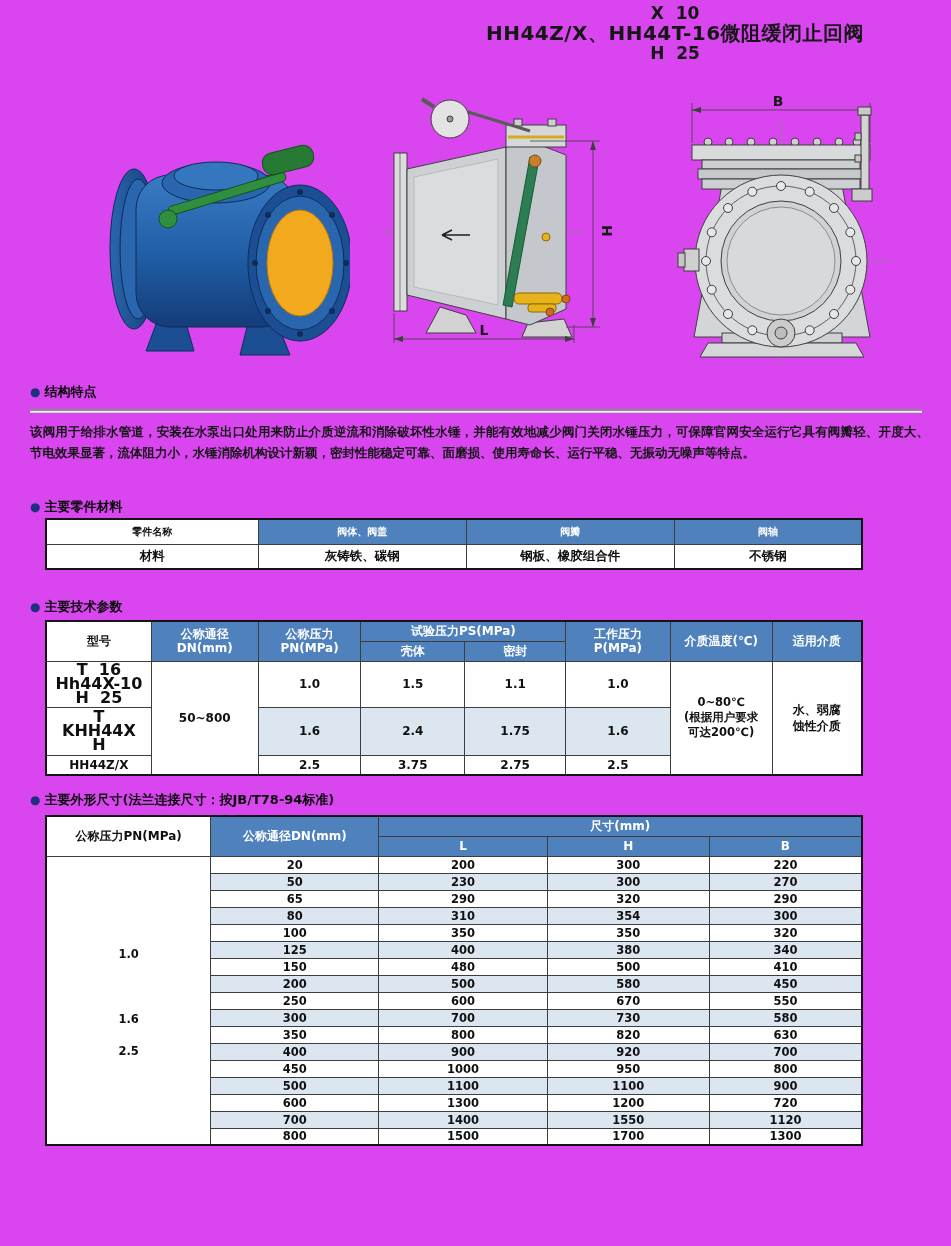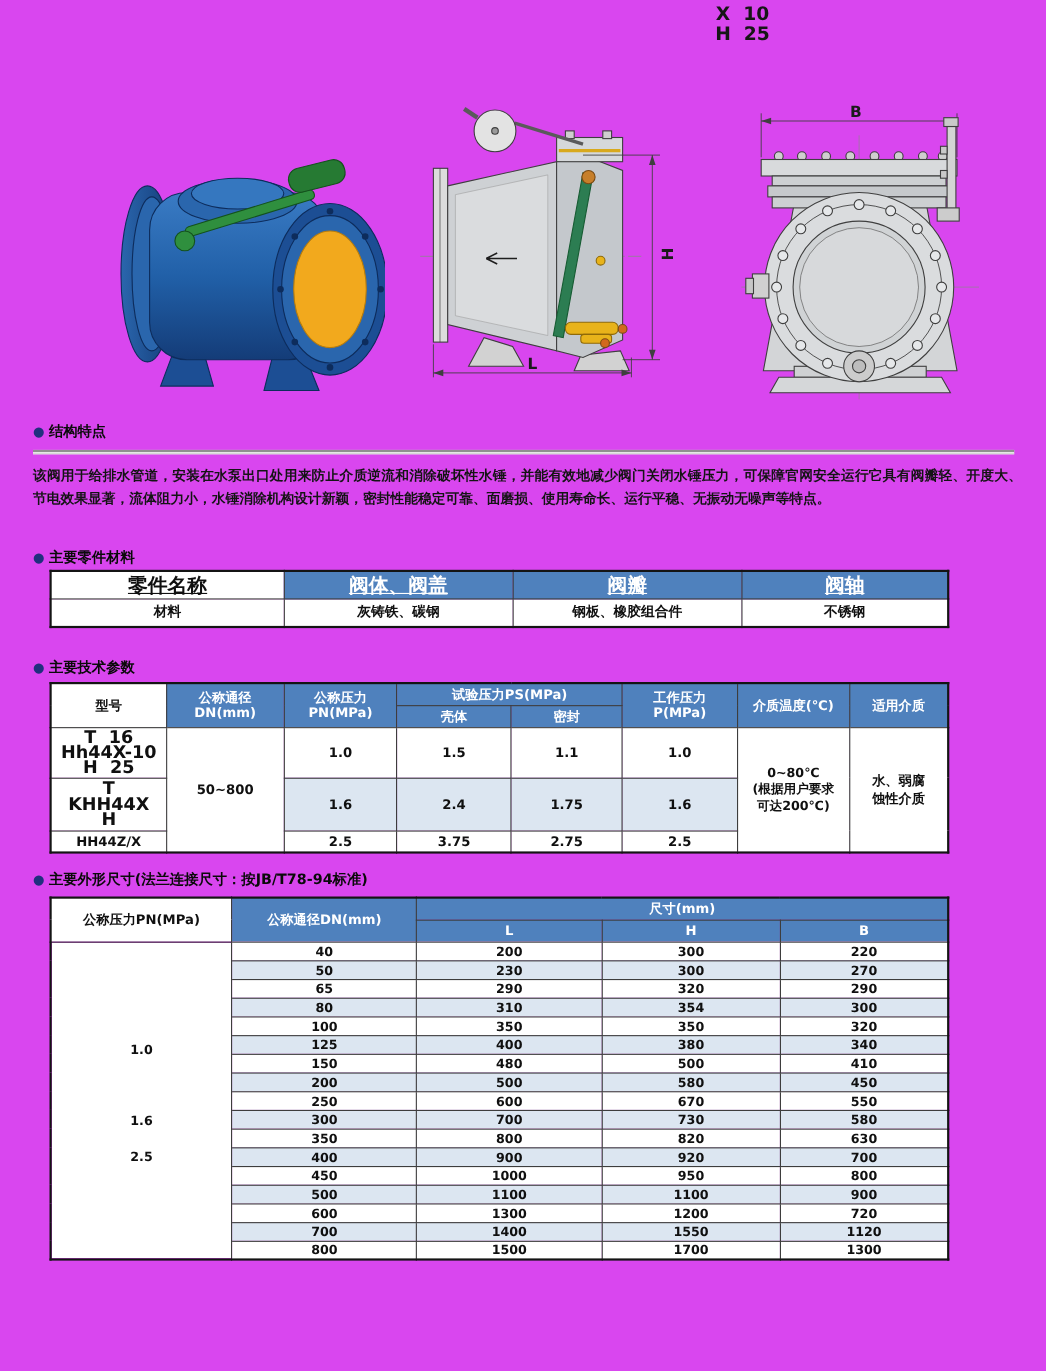--- a/index.html
+++ b/index.html
@@ -38,21 +38,21 @@
   .tbl{border-collapse:collapse;table-layout:fixed;position:absolute;left:45px;width:818px;
     border:2px solid #141414;}
   .tbl th,.tbl td{border:1px solid #3d3d3d;text-align:center;vertical-align:middle;
     padding:0 2px;font-weight:bold;}
   .tbl th{background:var(--hblue);color:#fff;font-size:12px;}
   .tbl th.plain{background:#fff;color:#101010;}
   .tbl td{font-size:12px;color:#101010;background:#fff;}
   td.shade{background:var(--alt);}
 
   .materials{top:518px;}
-  .materials th{height:25px;font-size:18px;text-decoration:underline;}
+  .materials th{height:25px;font-size:10px;}
   .materials td{height:25px;font-size:12.5px;}
 
   .tech{top:620px;}
   .tech thead th{height:20px;}
   .tech thead div{line-height:14px;}
   .tech tbody tr:nth-child(1) td{height:46px;}
   .tech tbody tr:nth-child(2) td{height:48px;}
   .tech tbody tr:nth-child(3) td{height:20px;}
   .tech td.model div{line-height:14px;font-size:16px;}
   .tech td.temp div{line-height:15px;font-size:11.5px;}
@@ -68,20 +68,21 @@
 
   svg text{font-family:"DejaVu Sans","Liberation Sans",sans-serif;}
 </style>
 </head>
 <body>
 
 <div class="page">
 
   <div class="title-block">
     <div class="title-top">X&nbsp;&nbsp;10</div>
+    <div class="title-main">HH44Z/X、HH44T-16微阻缓闭止回阀</div>
     <div class="title-bottom">H&nbsp;&nbsp;25</div>
   </div>
 
   <div class="figs">
 
     <svg class="fig fig-photo" width="292" height="262" viewBox="0 0 292 262">
       <defs>
         <linearGradient id="gBody" x1="0" y1="0" x2="0" y2="1">
           <stop offset="0" stop-color="#3a7bc4"></stop>
             <stop offset="0.5" stop-color="#2160a8"></stop>
@@ -394,21 +395,21 @@
     </thead>
     <tbody id="dims-body">
         <tr>
           <td rowspan="17" class="pn-cell">
             <div class="pn-wrap">
               <span style="top: 34%;">1.0</span>
               <span style="top: 56.5%;">1.6</span>
               <span style="top: 67.5%;">2.5</span>
             </div>
           </td>
-          <td>40</td>
+          <td>20</td>
           <td>200</td>
           <td>300</td>
           <td>220</td>
         </tr>
         <tr>
           <td class="shade">50</td>
           <td class="shade">230</td>
           <td class="shade">300</td>
           <td class="shade">270</td>
         </tr>

